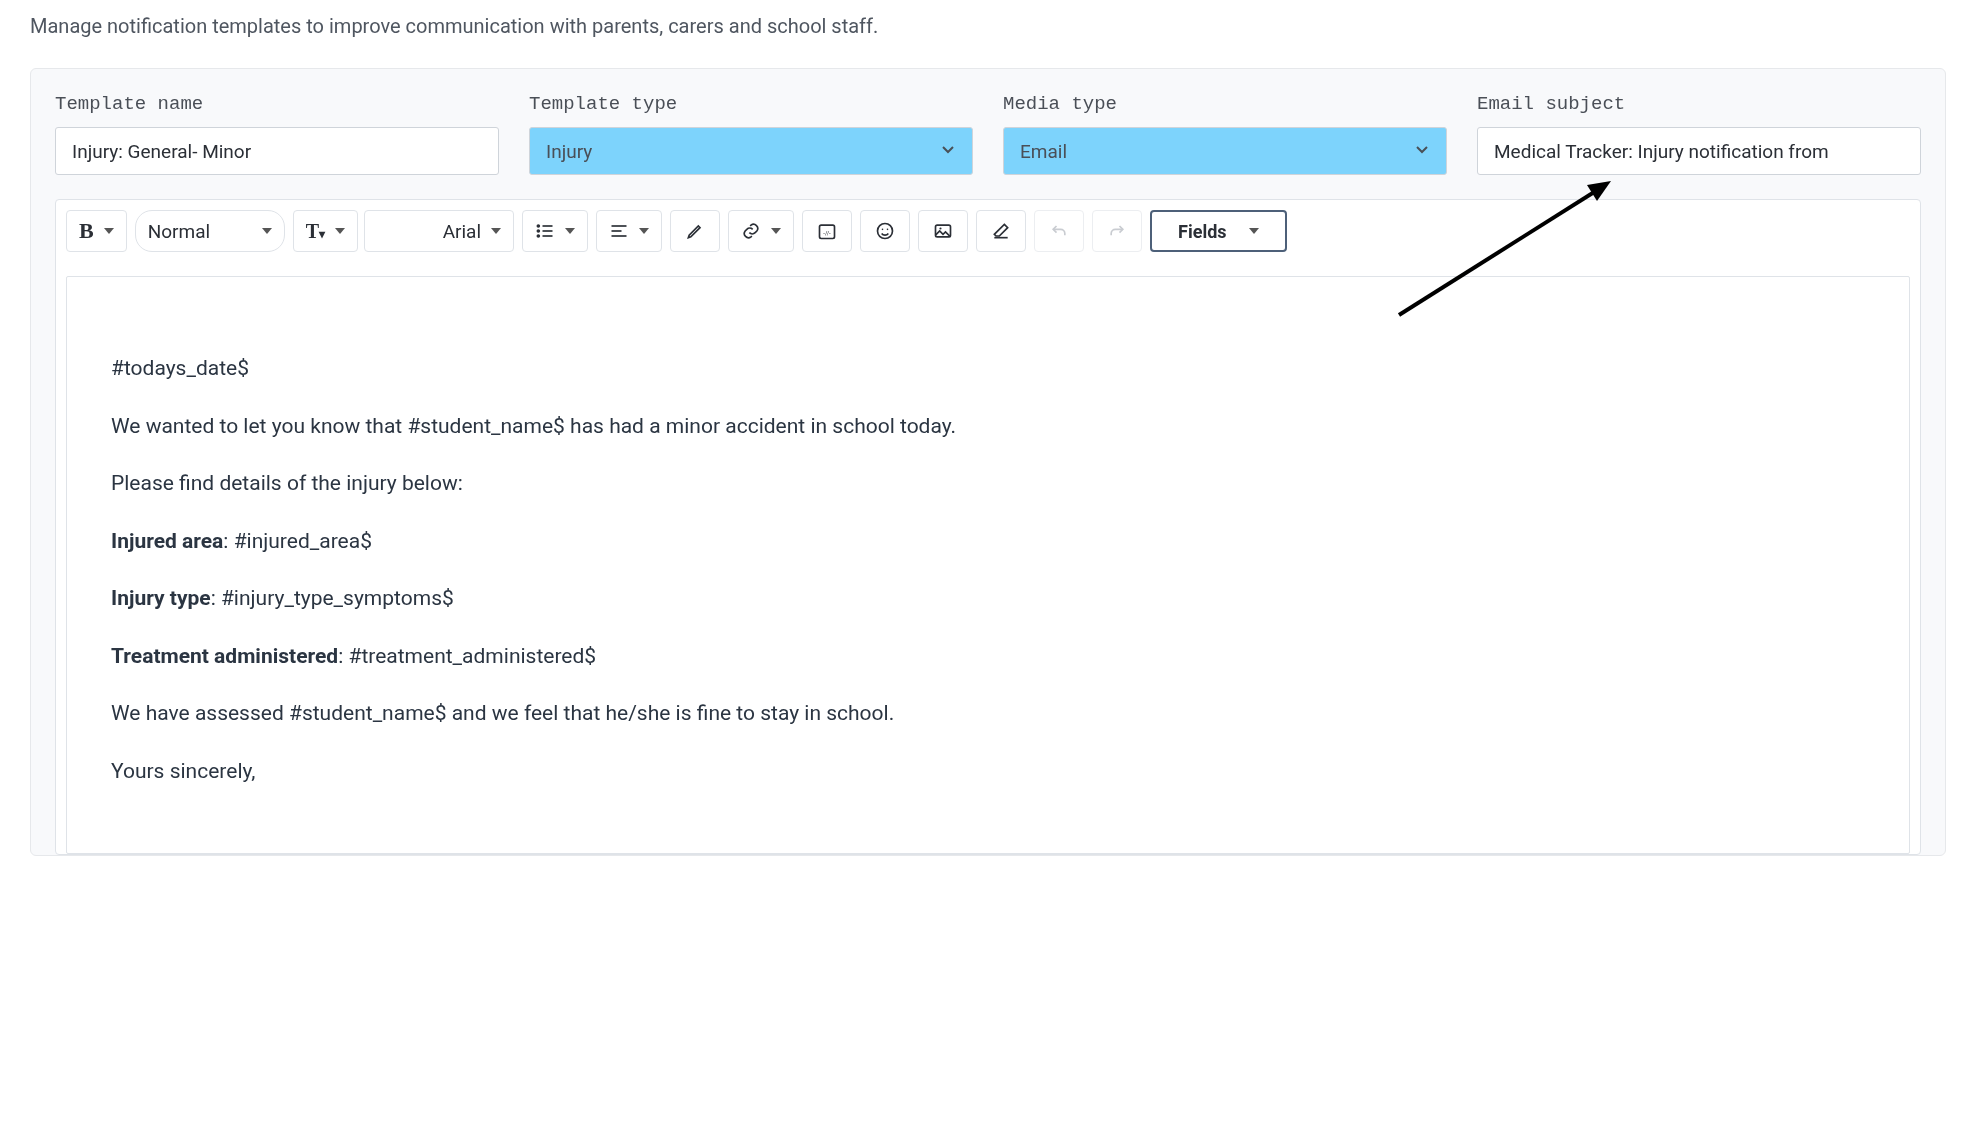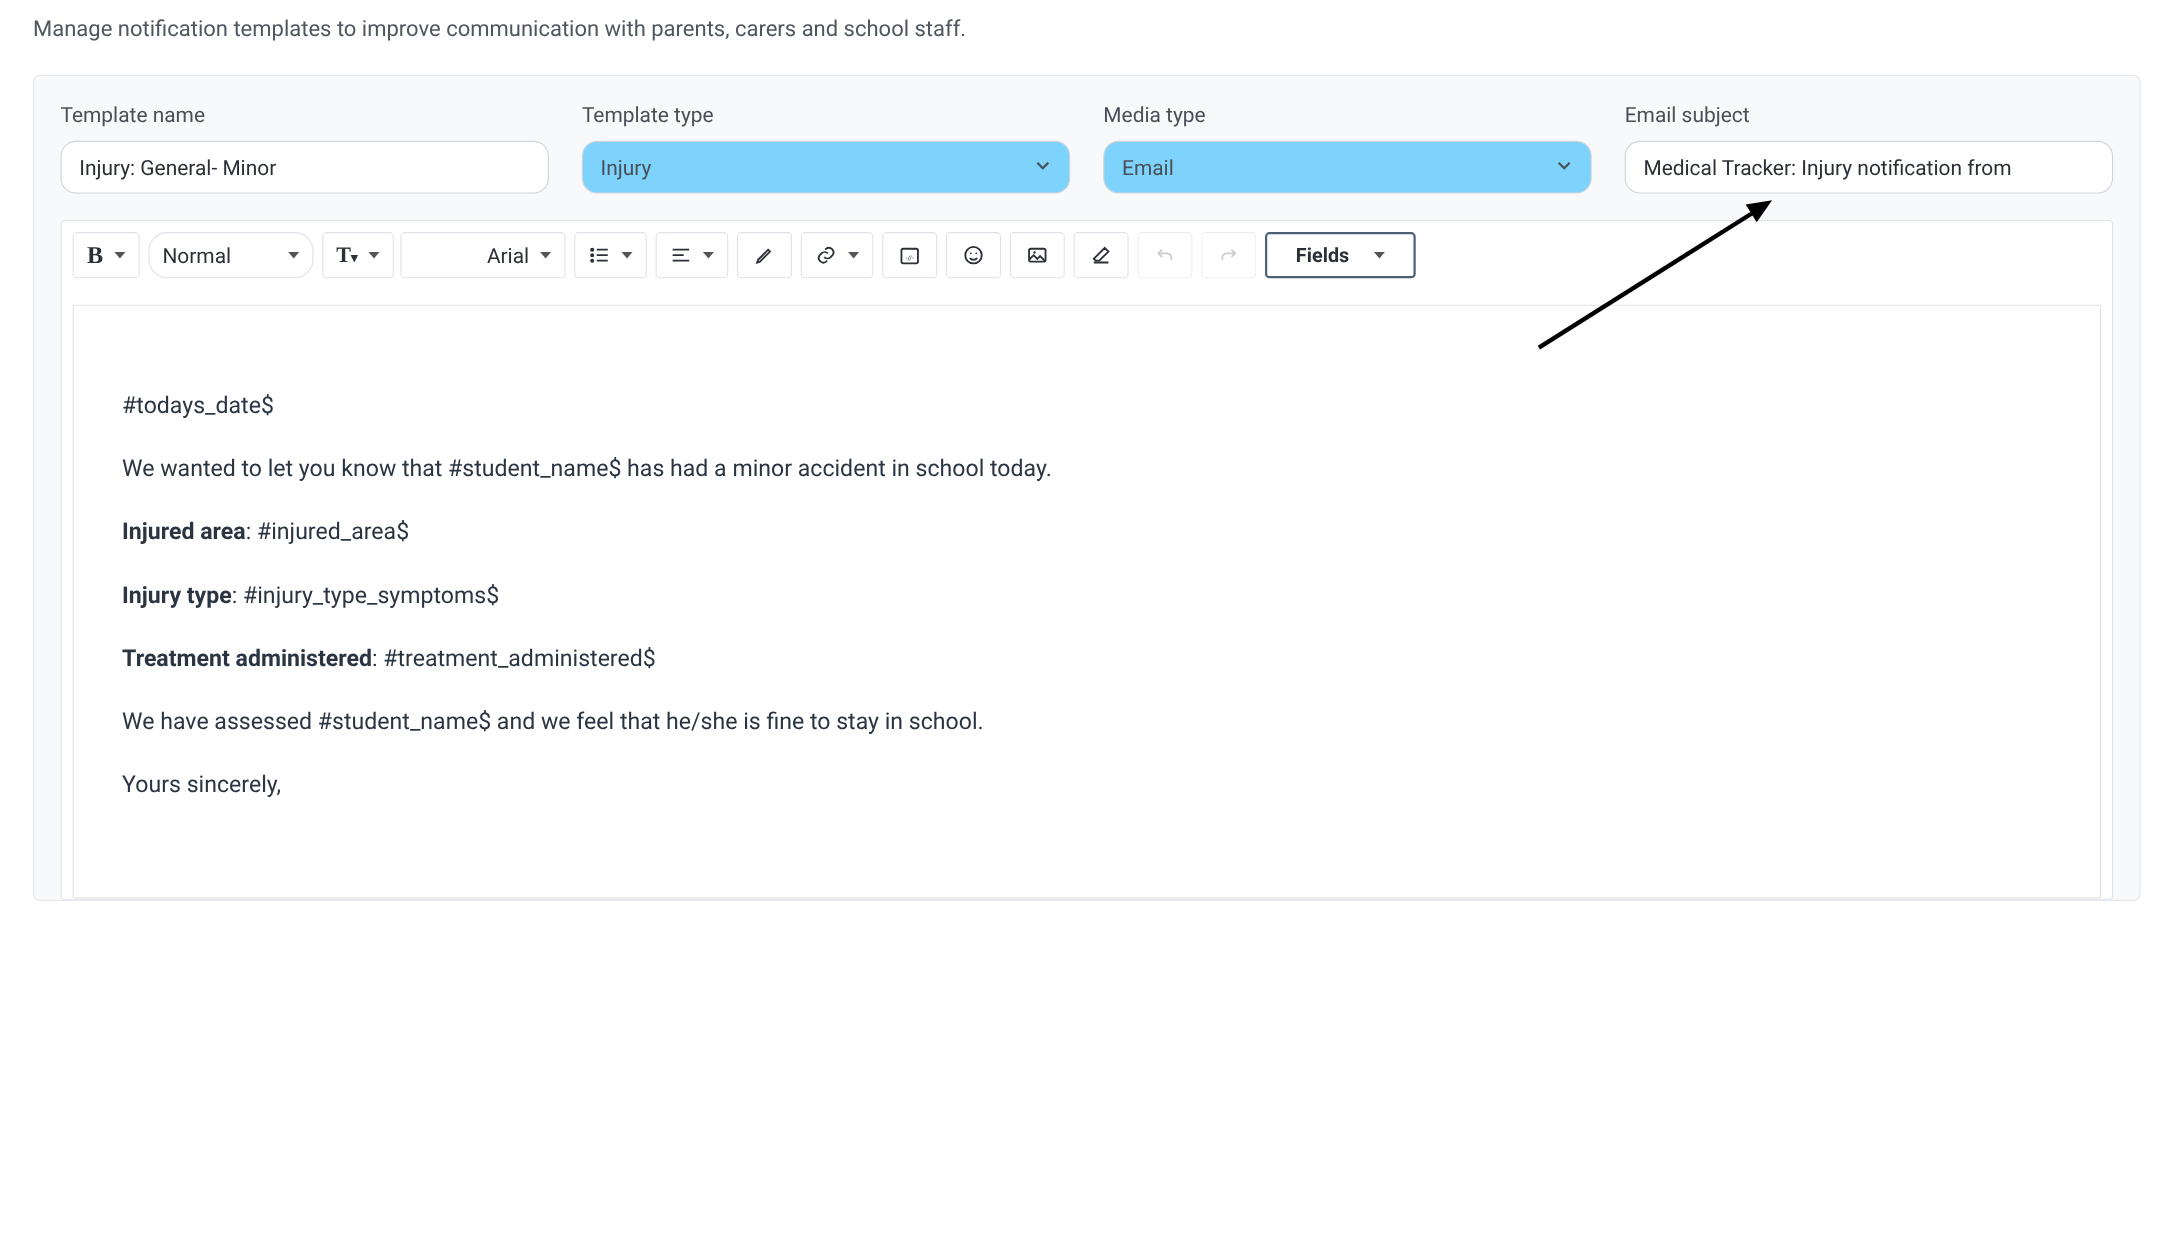--- a/index.html
+++ b/index.html
@@ -29,26 +29,27 @@
   }
   .field {
     flex: 1;
     display: flex;
     flex-direction: column;
   }
   .field-label {
     font-size: 19px;
     color: #4a4f57;
     margin-bottom: 12px;
+    font-family: Liberation Mono, monospace;
   }
   .text-input,
   .select-wrap {
     height: 48px;
     border: 1px solid #cfd4da;
-    border-radius: 14px;
+    border-radius: 3px;
     background: #fff;
     font-size: 19px;
     padding: 0 16px;
     color: #2b2f36;
     width: 100%;
     display: flex;
     align-items: center;
     font-family: inherit;
   }
   .text-input {
@@ -333,20 +334,21 @@
           <span>Fields</span>
           <span class="caret"></span>
         </div>
 
       </div>
 
       <div class="editor-content-wrap">
         <div class="editor-content">
           <p>#todays_date$</p>
           <p>We wanted to let you know that #student_name$ has had a minor accident in school today.</p>
+          <p>Please find details of the injury below:</p>
           <p><strong>Injured area</strong><span>: #injured_area$</span></p>
           <p><strong>Injury type</strong><span>: #injury_type_symptoms$</span></p>
           <p><strong>Treatment administered</strong><span>: #treatment_administered$</span></p>
           <p>We have assessed #student_name$ and we feel that he/she is fine to stay in school.</p>
           <p>Yours sincerely,</p>
         </div>
       </div>
 
     </div>
   </div>

